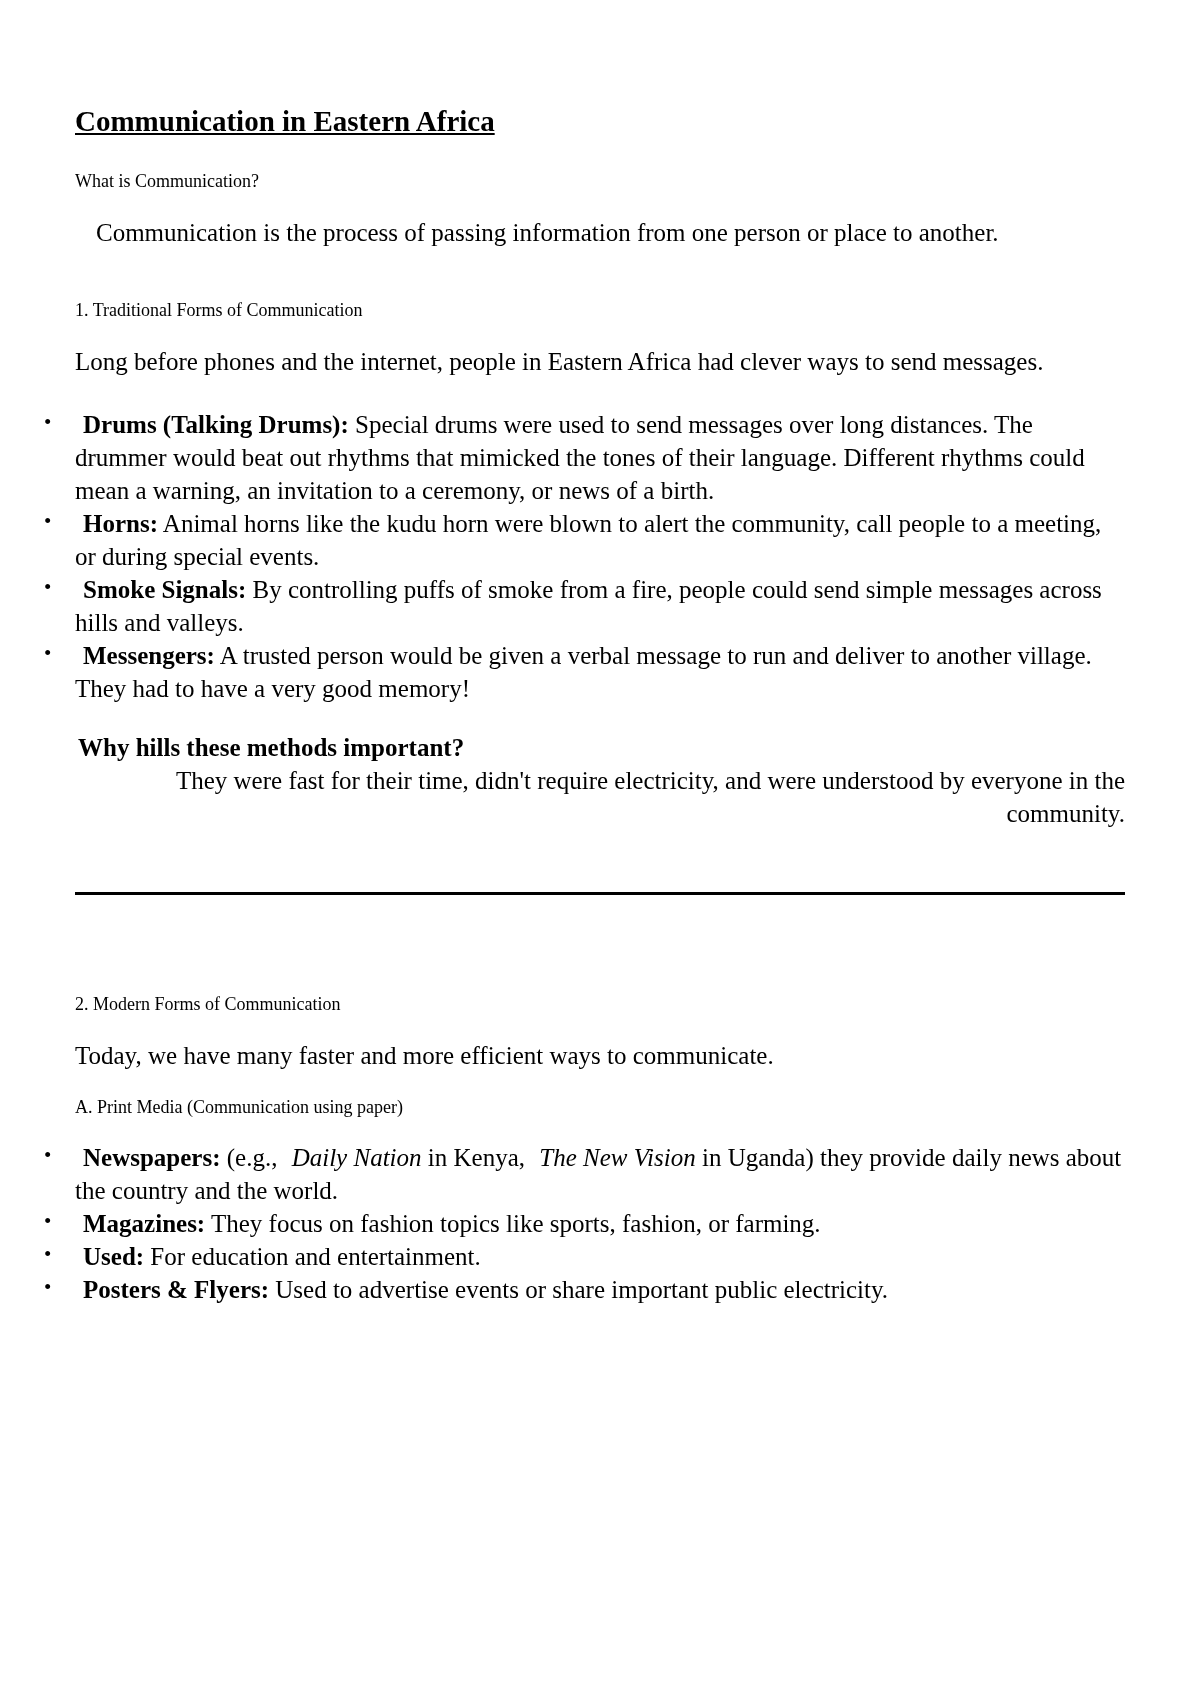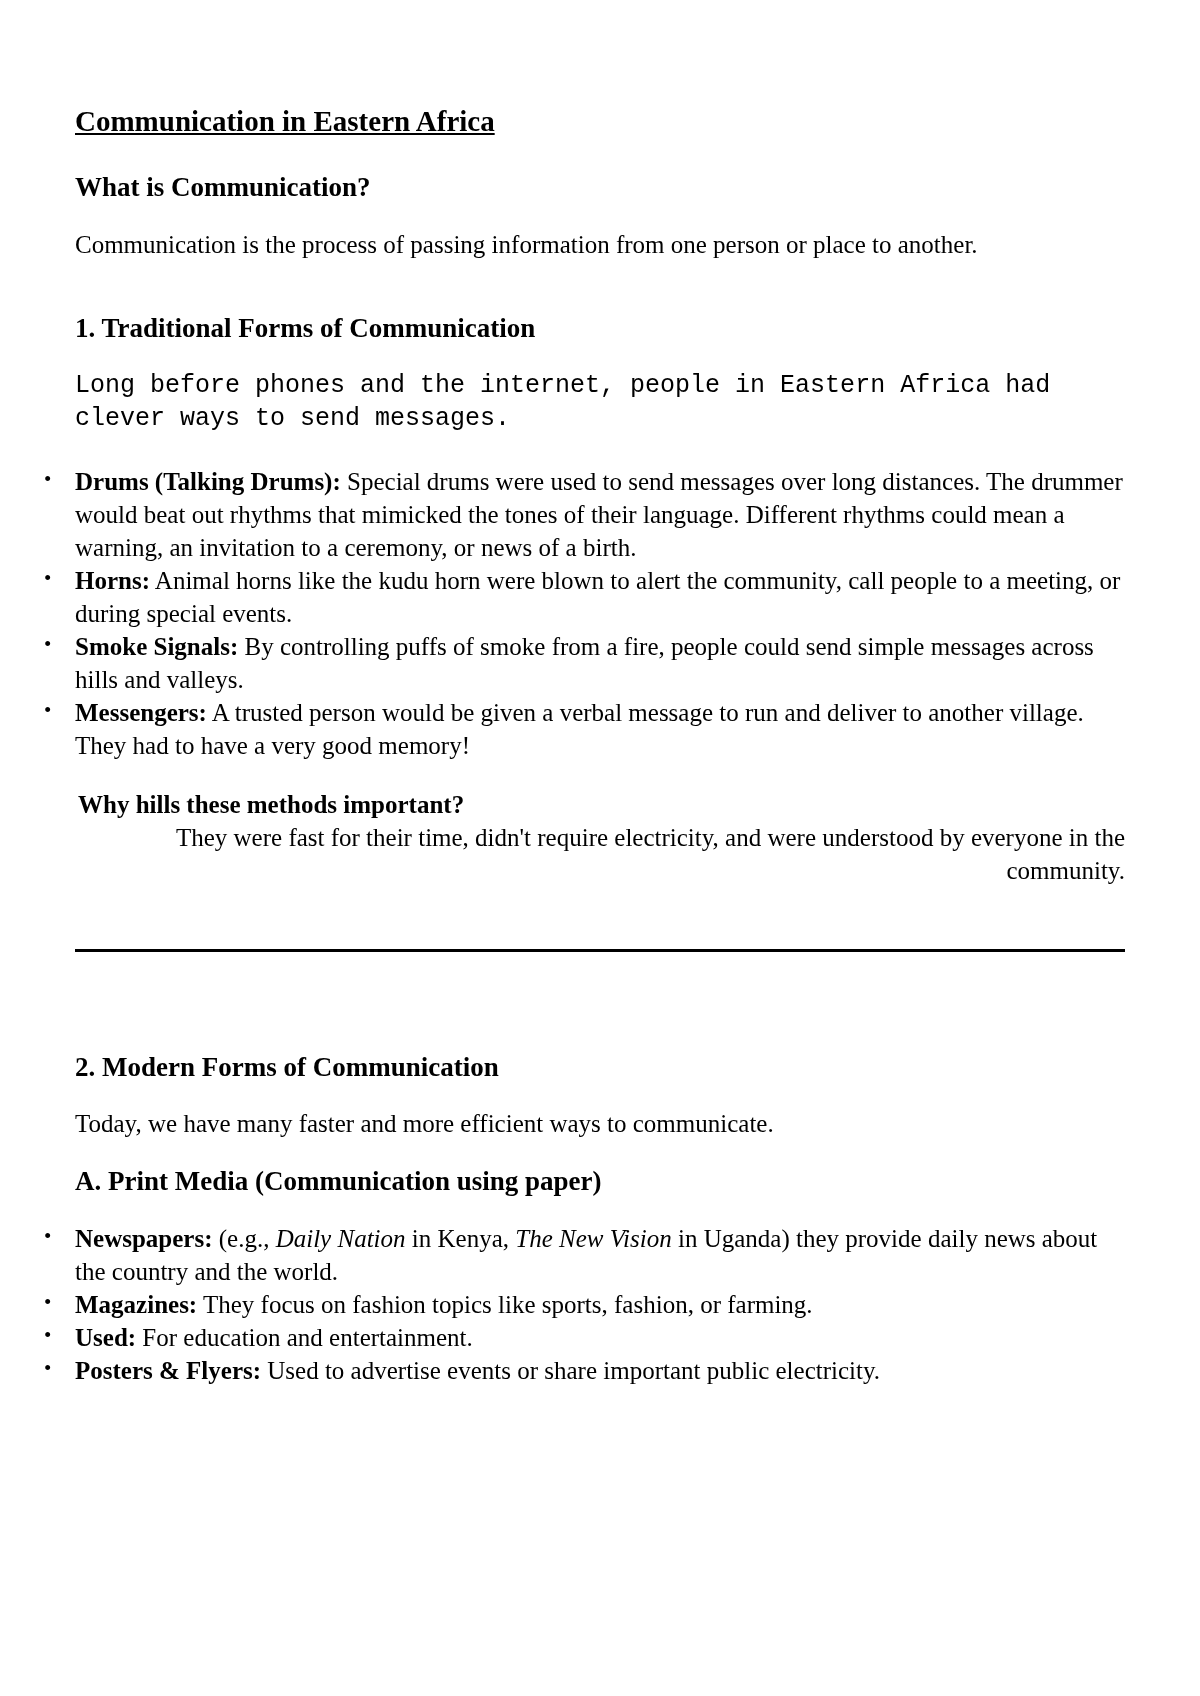--- a/index.html
+++ b/index.html
@@ -18,22 +18,22 @@
     font-size: 25px;
     line-height: 1.32;
   }
   .doc-title {
     font-size: 29px;
     font-weight: bold;
     text-decoration: underline;
     margin: 0 0 30px 0;
   }
   .heading {
-    font-size: 27px;
-    font-weight: bold;
+    font-size: 18px;
+    font-weight: normal;
     margin: 0 0 22px 0;
   }
   p.para {
     margin: 0 0 24px 0;
   }
   ul.bullets {
     list-style: none;
     margin: 0 0 8px 0;
     padding: 0;
   }
@@ -58,34 +58,34 @@
   }
   .importance .imp-body {
     margin: 0;
     text-align: right;
   }
   hr.divider {
     border: none;
     border-top: 3px solid #000000;
     margin: 62px 0 98px 0;
   }
-  b, i { white-space: normal; }
+  b, i { white-space: normal; margin-left: 8px; }
 </style>
 </head>
 <body>
 
 <div class="page">
 
   <h1 class="doc-title">Communication in Eastern Africa</h1>
 
   <h2 class="heading">What is Communication?</h2>
-  <p class="para" style="margin-bottom:50px;">Communication is the process of passing information from one person or place to another.</p>
+  <p class="para" style="margin-bottom:50px;margin-left:21px;">Communication is the process of passing information from one person or place to another.</p>
 
   <h2 class="heading">1. Traditional Forms of Communication</h2>
-  <p class="para" style="margin-bottom:30px;font-family:Liberation Mono, monospace;">Long before phones and the internet, people in Eastern Africa had clever ways to send messages.</p>
+  <p class="para" style="margin-bottom:30px;">Long before phones and the internet, people in Eastern Africa had clever ways to send messages.</p>
 
   <ul class="bullets">
     <li>
       <span class="marker">•</span>
       <span><b>Drums (Talking Drums):</b><span> Special drums were used to send messages over long distances. The drummer would beat out rhythms that mimicked the tones of their language. Different rhythms could mean a warning, an invitation to a ceremony, or news of a birth.</span></span>
     </li>
     <li>
       <span class="marker">•</span>
       <span><b>Horns:</b><span> Animal horns like the kudu horn were blown to alert the community, call people to a meeting, or during special events.</span></span>
     </li>

